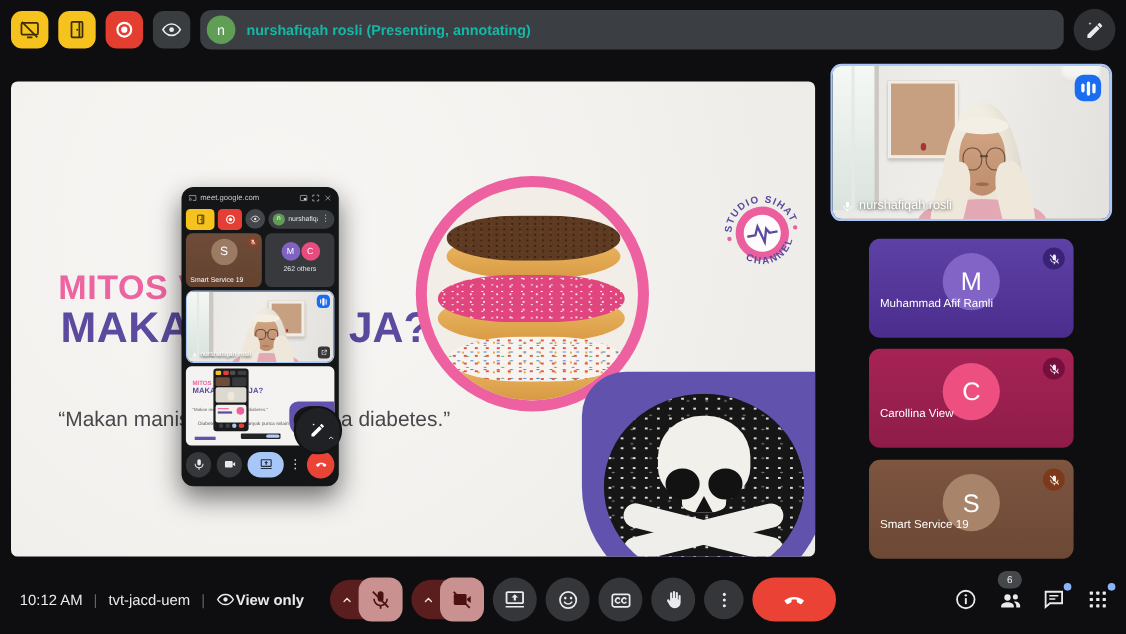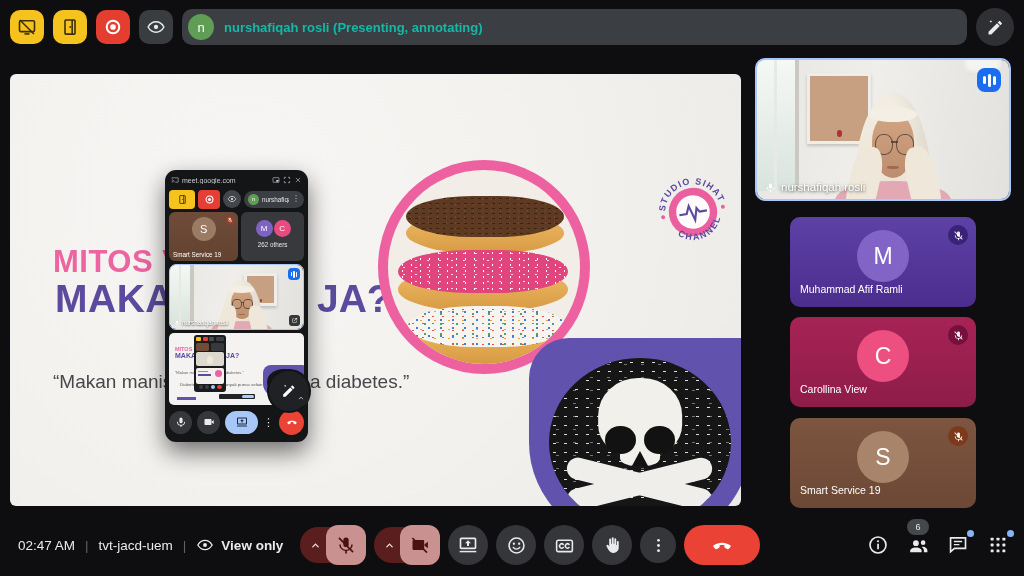--- a/index.html
+++ b/index.html
@@ -138,34 +138,34 @@
   .w-drape{position:absolute;top:62%;width:12%;height:54%;background:#efe8da;border-radius:40%;}
   .w-drape.l{left:36.5%;transform:rotate(13deg);} .w-drape.r{left:60%;transform:rotate(-13deg);}
 
   
   .self-tile{position:absolute;left:755px;top:58px;width:256px;height:143px;border-radius:10px;border:2px solid #a9c8fa;overflow:hidden;box-sizing:border-box;}
   .st-audio{position:absolute;top:8px;right:8px;width:24px;height:24px;border-radius:8px;background:#1a6df0;display:flex;align-items:center;justify-content:center;gap:2px;z-index:3;}
   .st-audio i{display:block;width:3px;background:#fff;border-radius:2px;}
   .st-label{position:absolute;left:8px;bottom:6px;display:flex;align-items:center;gap:5px;color:#fff;font-size:11.5px;text-shadow:0 1px 3px rgba(0,0,0,.7);z-index:3;}
   .ptile{position:absolute;left:790px;width:186px;height:90px;border-radius:10px;overflow:hidden;}
   .ptile .av{position:absolute;left:50%;top:13px;transform:translateX(-50%);width:52px;height:52px;border-radius:50%;color:#fff;font-size:23px;display:flex;align-items:center;justify-content:center;}
-  .ptile .nm{position:absolute;left:10px;bottom:12px;color:#fff;font-size:10.5px;font-weight:500;}
+  .ptile .nm{position:absolute;left:10px;bottom:25px;color:#fff;font-size:10.5px;font-weight:500;}
   .ptile .mute{position:absolute;top:8px;right:8px;width:20px;height:20px;border-radius:50%;display:flex;align-items:center;justify-content:center;color:rgba(255,255,255,.92);}
   .ptile.purple{top:217px;background:linear-gradient(180deg,#5e41a5,#4a2d8d);}
   .ptile.purple .av{background:#8164c5;} .ptile.purple .mute{background:#3a2376;}
   .ptile.crimson{top:317px;background:linear-gradient(180deg,#a62355,#8e1c49);}
   .ptile.crimson .av{background:#ec4f80;} .ptile.crimson .mute{background:#740f3e;}
   .ptile.brown{top:418px;background:linear-gradient(180deg,#7d5540,#6c4835);}
   .ptile.brown .av{background:#a8846b;} .ptile.brown .mute{background:#7c3a1b;}
 
   
   .bottombar{position:absolute;left:0;right:0;bottom:0;height:62px;}
   .bb-left{position:absolute;left:18px;top:50%;transform:translateY(-50%);display:flex;align-items:center;gap:10px;color:#e8eaed;font-size:13.5px;}
   .bb-left .sep{color:#5f6368;}
-  .bb-left .strong{font-weight:700;display:flex;align-items:center;gap:7px;}
+  .bb-left .strong{font-weight:700;display:flex;align-items:center;}
   .bb-center{position:absolute;left:300px;top:50%;transform:translateY(-50%);display:flex;align-items:center;gap:8px;}
   .ctl-split{position:relative;width:66px;height:40px;flex:0 0 auto;}
   .ctl-split .chev{position:absolute;left:0;top:2px;width:44px;height:36px;background:#5a1e1e;border-radius:18px 0 0 18px;display:flex;align-items:center;justify-content:flex-start;padding-left:9px;box-sizing:border-box;color:#f1dcdc;cursor:pointer;}
   .ctl-split .mainb{position:absolute;right:0;top:0;width:40px;height:40px;background:#c99290;border-radius:12px;display:flex;align-items:center;justify-content:center;color:#4c1210;cursor:pointer;}
   .circb{width:40px;height:40px;border-radius:50%;background:#34363a;color:#e8eaed;display:flex;align-items:center;justify-content:center;flex:0 0 auto;cursor:pointer;}
   .circb.small{width:36px;height:36px;}
   .endb{width:76px;height:40px;border-radius:20px;background:#ea4335;color:#fff;display:flex;align-items:center;justify-content:center;flex:0 0 auto;cursor:pointer;}
   .bb-right{position:absolute;right:14px;top:50%;transform:translateY(-50%);display:flex;align-items:center;gap:16px;color:#e8eaed;}
   .bb-icon{position:relative;width:24px;height:24px;display:flex;align-items:center;justify-content:center;cursor:pointer;}
   .badge6{position:absolute;top:-14px;left:50%;transform:translateX(-50%);min-width:16px;height:16px;border-radius:8px;background:#45484b;color:#e8eaed;font-size:9px;display:flex;align-items:center;justify-content:center;padding:0 3px;}
@@ -596,21 +596,21 @@
   <div class="nm">Smart Service 19</div>
   <div class="mute">
       <svg class="ic" width="11" height="11">
         <use href="#i-mic-off"></use>
       </svg>
     </div>
 </div>
 
 <div class="bottombar">
   <div class="bb-left">
-    <span>02:47 AM</span>
+    <span>10:12 AM</span>
     <span class="sep">|</span>
     <span>tvt-jacd-uem</span>
     <span class="sep">|</span>
     <span class="strong">
       <svg class="ic" width="18" height="18">
           <use href="#i-eye"></use>
         </svg>
       <span>View only</span>
     </span>
   </div>

